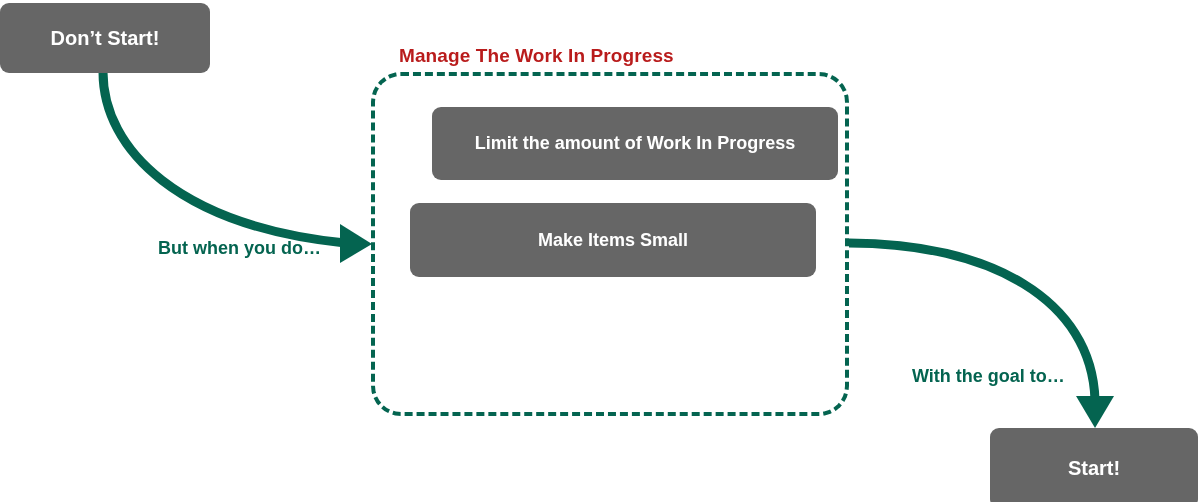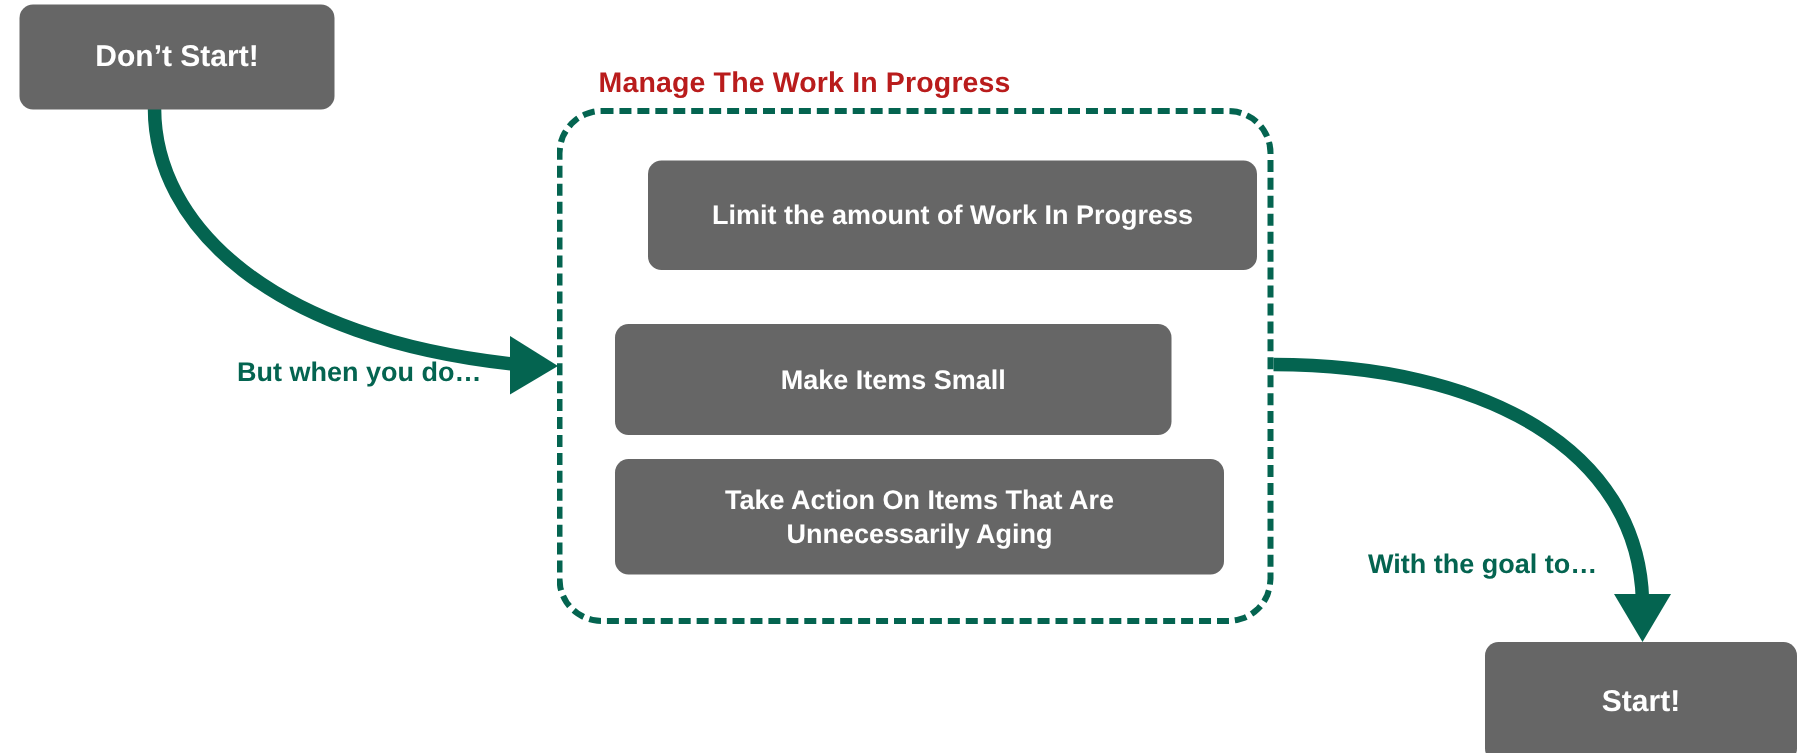--- a/index.html
+++ b/index.html
@@ -32,21 +32,20 @@
   }
 
   
   #start-node {
     left: 0px;
     top: 3px;
     width: 210px;
     height: 70px;
     border-radius: 9px;
     font-size: 20px;
-    margin-left: 13px;
   }
 
   
   #finish-node {
     left: 990px;
     top: 428px;
     width: 208px;
     height: 80px;
     border-radius: 9px;
     font-size: 20px;
@@ -78,22 +77,22 @@
   
   #practice-0 {
     left: 432px;
     top: 107px;
     width: 406px;
     height: 73px;
     font-size: 18px;
   }
   #practice-1 {
     left: 410px;
-    top: 216px;
-    width: 371px;
+    top: 203px;
+    width: 406px;
     height: 74px;
     font-size: 18px;
   }
   #practice-2 {
     left: 410px;
     top: 306px;
     width: 406px;
     height: 77px;
     font-size: 18px;
     padding: 0 28px;
@@ -153,23 +152,20 @@
   <div id="wip-group"></div>
 
   <div class="gray-box" id="practice-0">
     <span>Limit the amount of Work In Progress</span>
   </div>
 
   <div class="gray-box" id="practice-1">
     <span>Make Items Small</span>
   </div>
 
-  <div class="gray-box" id="practice-2">
-    <span>Take Action On Items That Are Unnecessarily Aging</span>
-  </div>
 
   <div class="arrow-label" id="label-start-to-wip">But when you do…</div>
 
   <div class="arrow-label" id="label-wip-to-finish">With the goal to…</div>
 
   <div class="gray-box" id="finish-node">
     <span>Start!</span>
   </div>
 
 </div>

